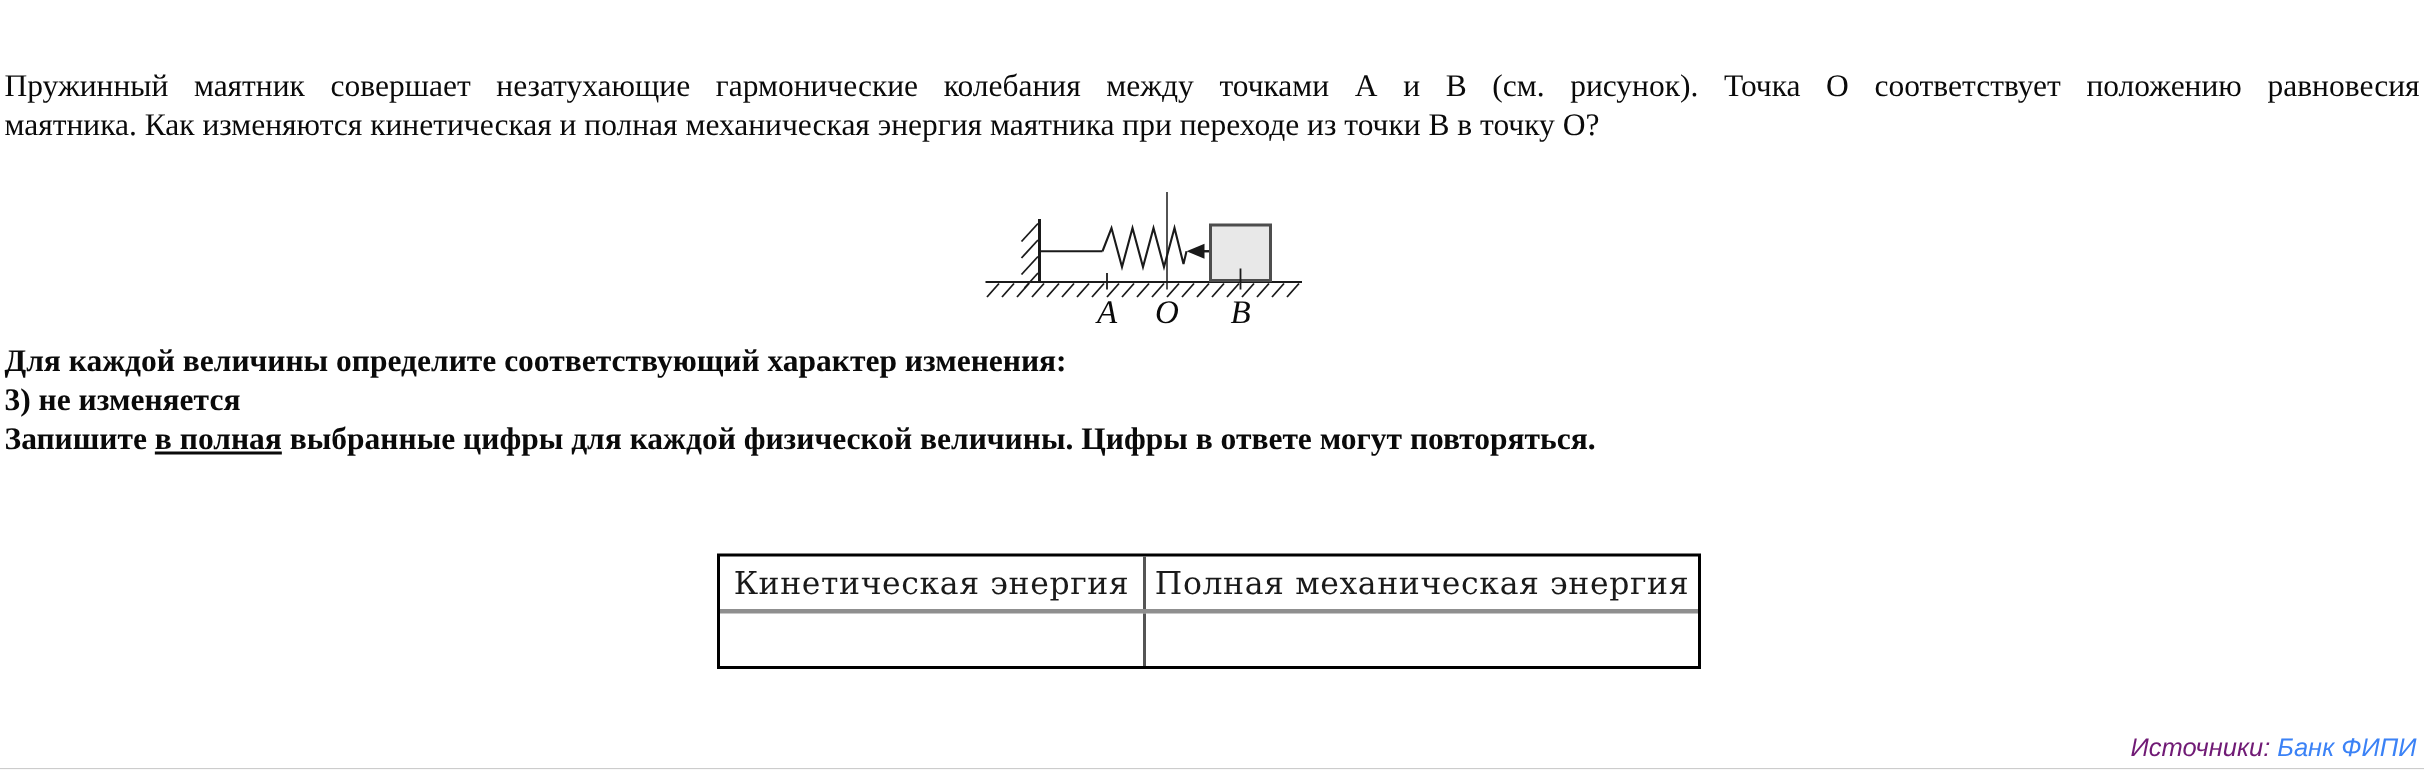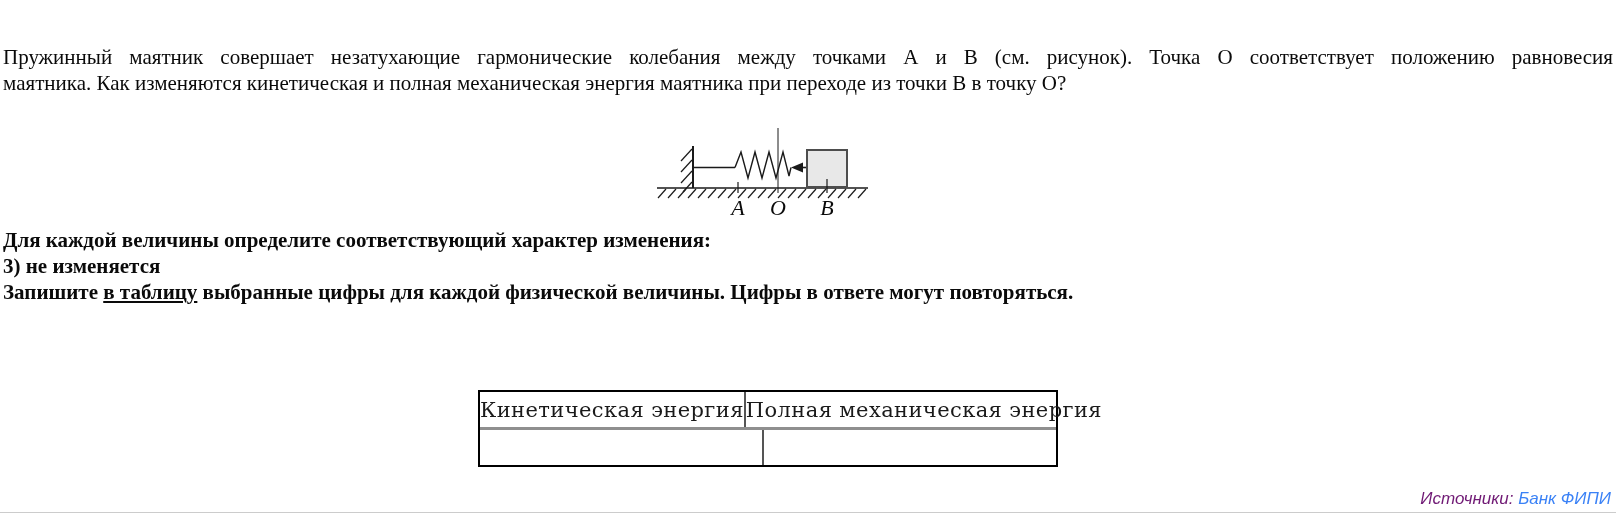--- a/index.html
+++ b/index.html
@@ -33,22 +33,22 @@
     width: 1610px;
     font-size: 21px;
     line-height: 26px;
     font-weight: bold;
   }
   .u { text-decoration: underline; }
 
   
   .answer-table {
     position: absolute;
-    left: 478px; top: 390px;
-    width: 580px; height: 77px;
+    left: 478px; top: 369px;
+    width: 656px; height: 77px;
     box-sizing: border-box;
     border: 2px solid #000000;
     font-family: "DejaVu Serif", serif;
     background: #ffffff;
   }
   .tr { display: flex; box-sizing: border-box; }
   .tr-header { height: 38px; border-bottom: 3px solid #8f8f8f; }
   .tr-data { height: 35px; }
   .td { box-sizing: border-box; display: flex; align-items: center; justify-content: center; }
   .td-first { width: 284px; border-right: 2px solid #555555; }
@@ -137,21 +137,21 @@
 
       <text x="98" y="97" text-anchor="middle" font-family="Liberation Serif, serif" font-style="italic" font-size="22" fill="#0a0a0a">A</text>
       <text x="138" y="97" text-anchor="middle" font-family="Liberation Serif, serif" font-style="italic" font-size="22" fill="#0a0a0a">O</text>
       <text x="187" y="97" text-anchor="middle" font-family="Liberation Serif, serif" font-style="italic" font-size="22" fill="#0a0a0a">B</text>
     </svg>
   </div>
 
   <div class="instructions">
     <div>Для каждой величины определите соответствующий характер изменения:</div>
     <div>3) не изменяется</div>
-    <div><span>Запишите </span><span class="u">в таблицу</span><span> выбранные цифры для каждой физической величины. Цифры в ответе могут повторяться.</span></div>
+    <div><span>Запишите </span><span class="u">в полная</span><span> выбранные цифры для каждой физической величины. Цифры в ответе могут повторяться.</span></div>
   </div>
 
   <div class="answer-table">
     <div class="tr tr-header">
       <div class="td td-first">
         <span class="th-text">Кинетическая энергия</span>
       </div>
       <div class="td td-rest">
         <span class="th-text">Полная механическая энергия</span>
       </div>

